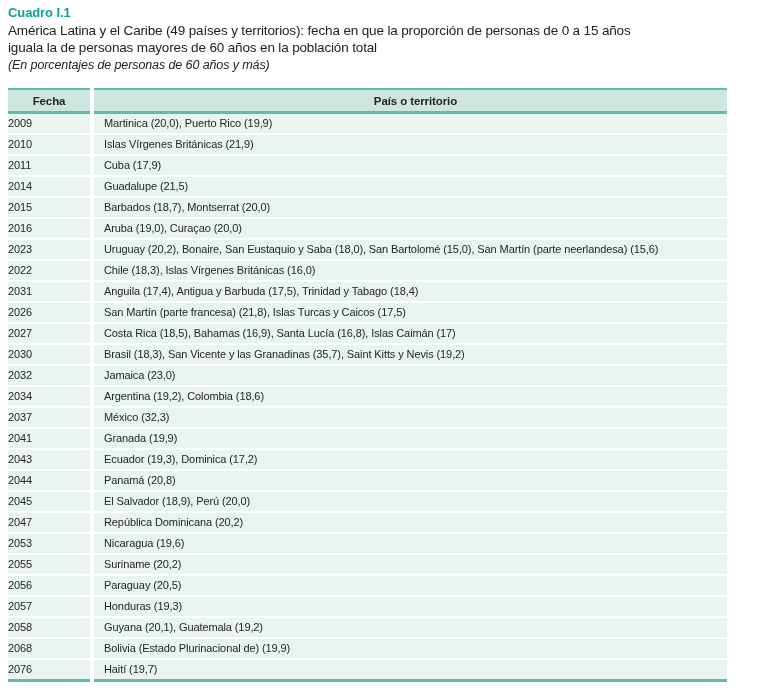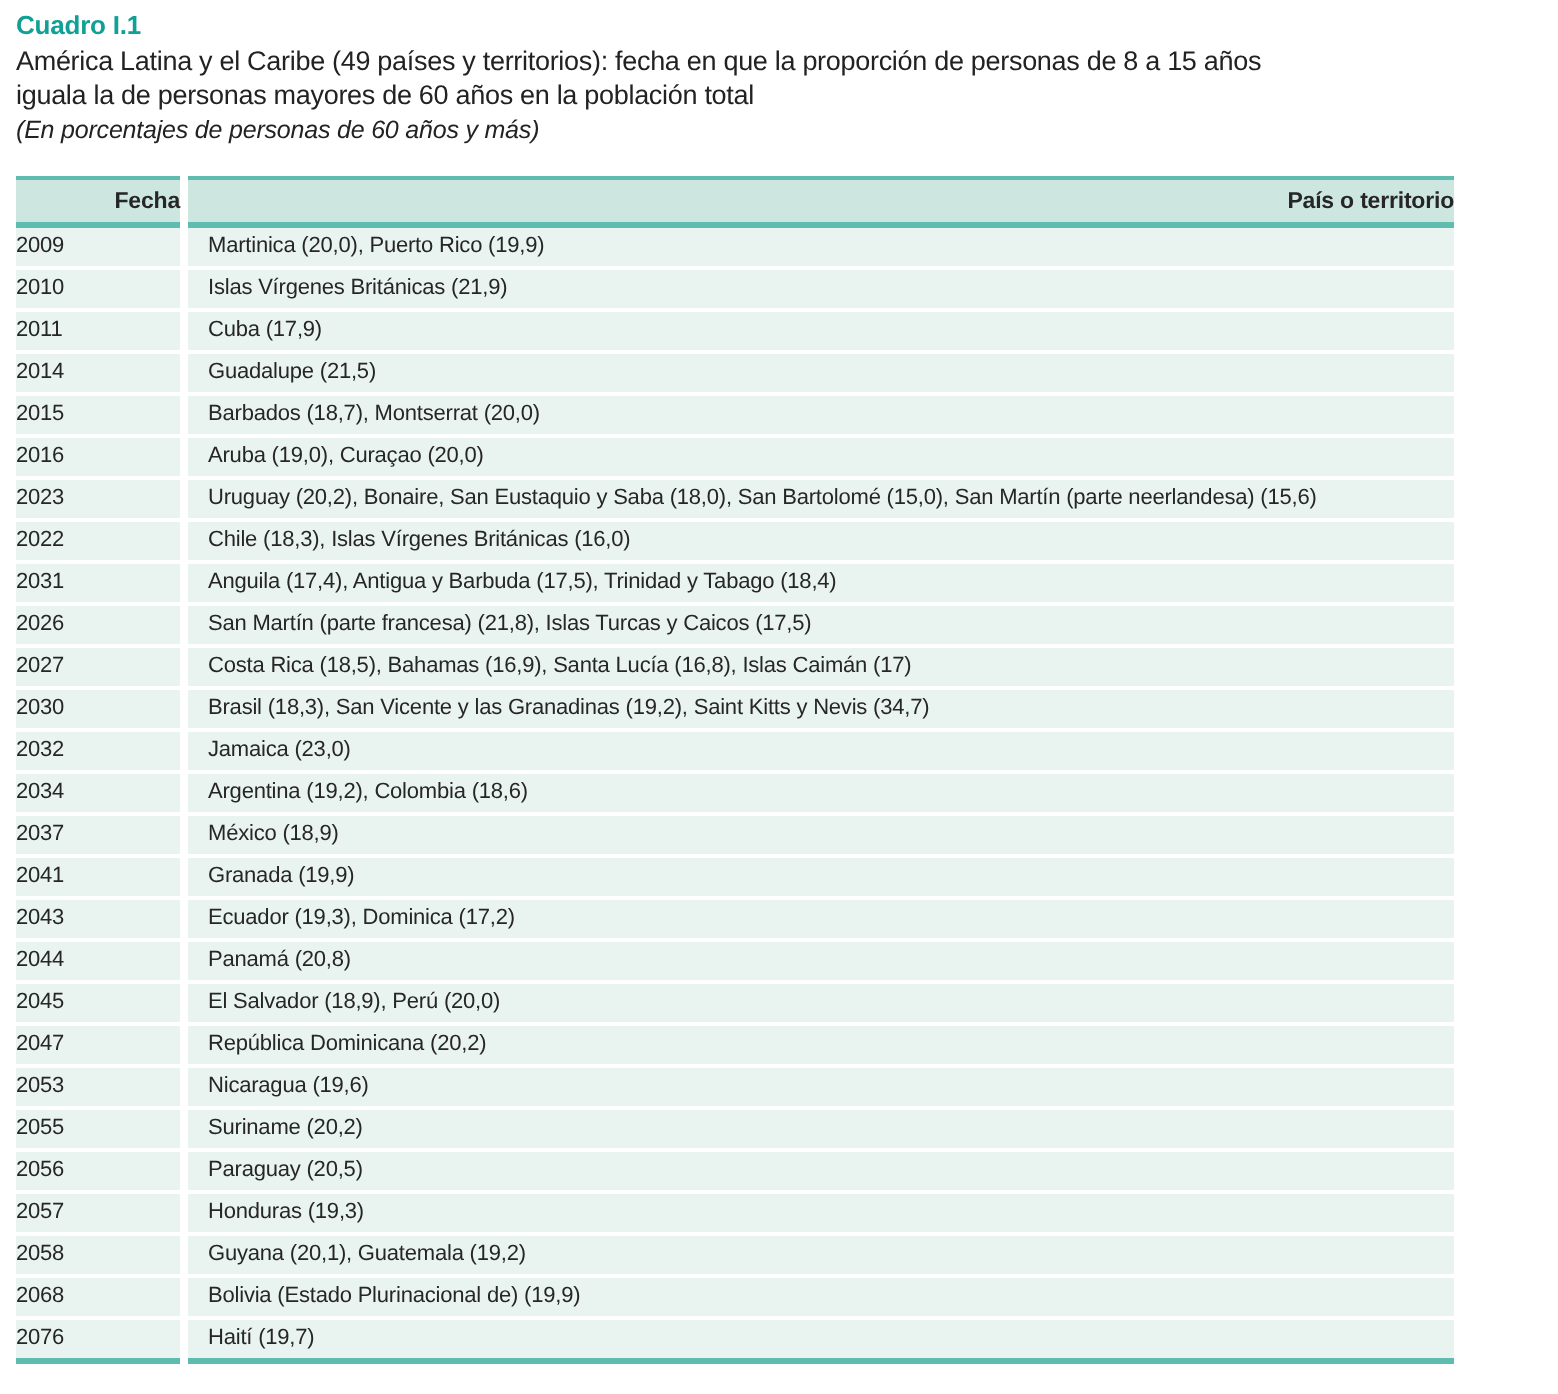--- a/index.html
+++ b/index.html
@@ -38,21 +38,21 @@
     margin-top:15px;
     border-top:2px solid var(--border-teal);
     border-bottom:3px solid var(--border-teal);
   }
   table.data-table thead th{
     background:var(--header-bg);
     border-bottom:3px solid var(--border-teal);
     font-size:11.5px;font-weight:bold;
     padding:5px 0 4px 0;
     letter-spacing:-0.1px;
-    text-align:right;
+    text-align:center;
   }
   th.fecha, td.fecha{
     width:84px;
     text-align:left;
     border-right:4px solid #ffffff;
   }
   table.data-table tbody td{
     background:var(--row-bg);
     border-bottom:2px solid #ffffff;
     font-size:11px;
@@ -64,21 +64,21 @@
   th.pais, td.pais{padding-left:10px !important;}
 </style>
 </head>
 <body>
 
 <div class="page">
 
   <div class="cuadro-label">Cuadro I.1</div>
 
   <div class="title-block">
-    <div class="title-line">América Latina y el Caribe (49 países y territorios): fecha en que la proporción de personas de 8 a 15 años</div>
+    <div class="title-line">América Latina y el Caribe (49 países y territorios): fecha en que la proporción de personas de 0 a 15 años</div>
     <div class="title-line">iguala la de personas mayores de 60 años en la población total</div>
   </div>
 
   <div class="subtitle">(En porcentajes de personas de 60 años y más)</div>
 
   <table class="data-table">
     <thead>
       <tr>
         <th class="fecha">Fecha</th>
         <th class="pais">País o territorio</th>
@@ -124,33 +124,33 @@
         <tr>
           <td class="fecha">2026</td>
           <td class="pais">San Martín (parte francesa) (21,8), Islas Turcas y Caicos (17,5)</td>
         </tr>
         <tr>
           <td class="fecha">2027</td>
           <td class="pais">Costa Rica (18,5), Bahamas (16,9), Santa Lucía (16,8), Islas Caimán (17)</td>
         </tr>
         <tr>
           <td class="fecha">2030</td>
-          <td class="pais">Brasil (18,3), San Vicente y las Granadinas (19,2), Saint Kitts y Nevis (34,7)</td>
+          <td class="pais">Brasil (18,3), San Vicente y las Granadinas (35,7), Saint Kitts y Nevis (19,2)</td>
         </tr>
         <tr>
           <td class="fecha">2032</td>
           <td class="pais">Jamaica (23,0)</td>
         </tr>
         <tr>
           <td class="fecha">2034</td>
           <td class="pais">Argentina (19,2), Colombia (18,6)</td>
         </tr>
         <tr>
           <td class="fecha">2037</td>
-          <td class="pais">México (18,9)</td>
+          <td class="pais">México (32,3)</td>
         </tr>
         <tr>
           <td class="fecha">2041</td>
           <td class="pais">Granada (19,9)</td>
         </tr>
         <tr>
           <td class="fecha">2043</td>
           <td class="pais">Ecuador (19,3), Dominica (17,2)</td>
         </tr>
         <tr>

